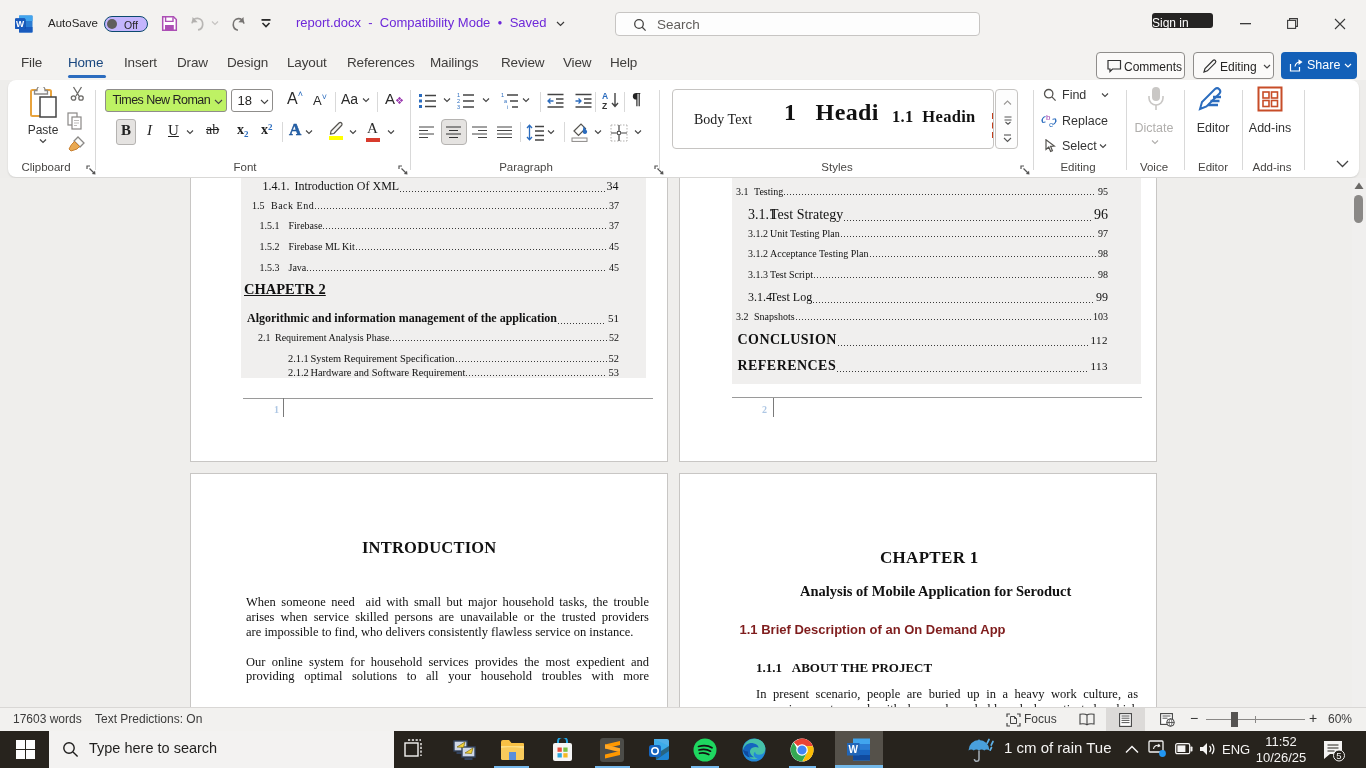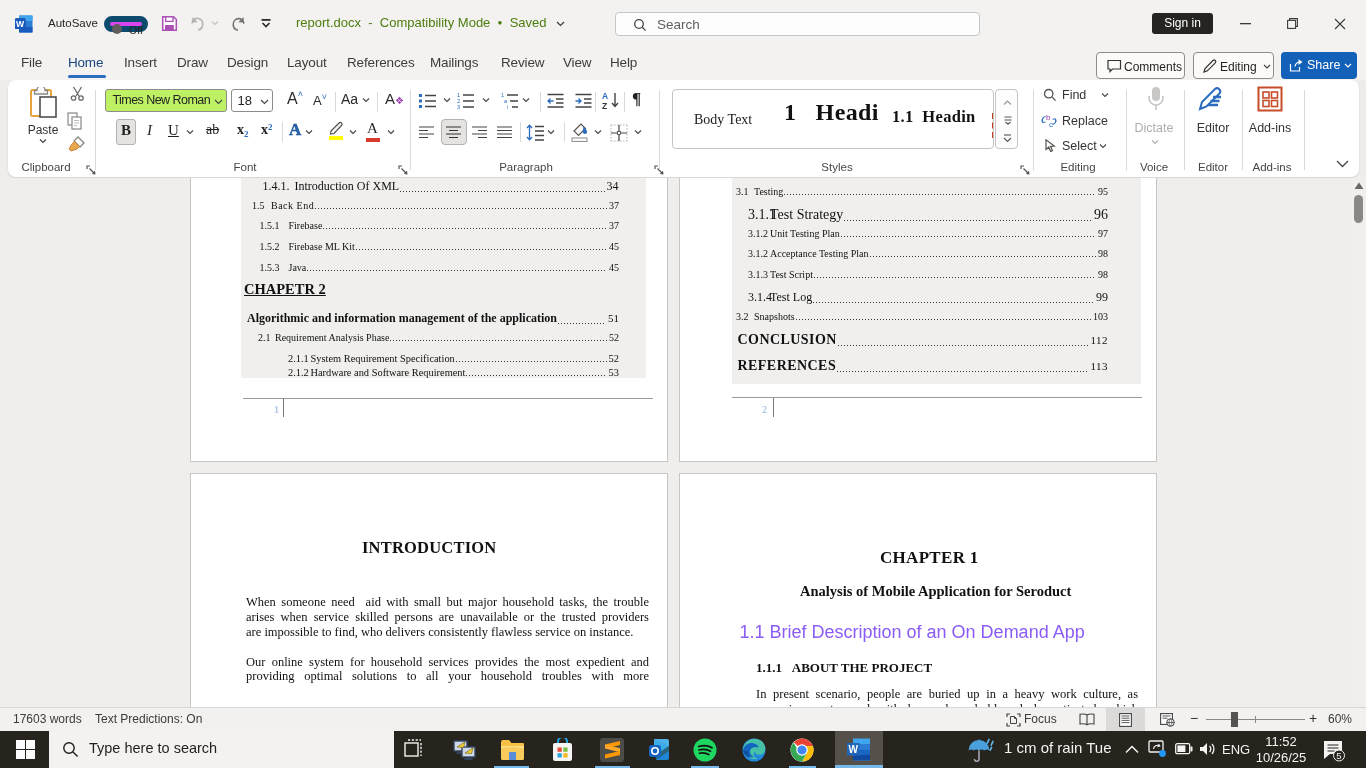--- a/index.html
+++ b/index.html
@@ -33,21 +33,21 @@
   <svg class="abs" style="left:15px;top:15px" width="18" height="18" viewBox="0 0 18 18">
     <rect x="4" y="0.5" width="13.5" height="17" rx="1" fill="#2b7cd3"></rect>
     <rect x="4" y="0.5" width="13.5" height="5.5" fill="#41a5ee"></rect>
     <rect x="4" y="12" width="13.5" height="5.5" fill="#185abd"></rect>
     <rect x="0" y="3.5" width="10.5" height="10.5" rx="1.2" fill="#103f91"></rect>
     <rect x="0" y="3.2" width="10.2" height="10.8" rx="1.2" fill="#185abd"></rect>
     <text x="5.1" y="11.6" font-size="8.6" font-weight="bold" fill="#fff" text-anchor="middle" font-family="Liberation Sans">W</text>
   </svg>
   <div class="abs" style="left:48px;top:17px;font-size:11.5px;color:#252423">AutoSave</div>
 
-  <div class="abs" style="left:104px;top:16px;width:44px;height:16px;border:6px solid #0c4a6e;border-radius:8px;background:#d946ef">
+  <div class="abs" style="left:104px;top:16px;width:44px;height:16px;border:1px solid #0c4a6e;border-radius:8px;background:#c4b5fd">
     <div class="abs" style="left:2px;top:2px;width:10px;height:10px;border-radius:50%;background:#605e5c"></div>
     <div class="abs" style="left:19px;top:1.5px;font-size:10.5px;color:#252423">Off</div>
   </div>
 
   <svg class="abs" style="left:161px;top:15px" width="17" height="17" viewBox="0 0 17 17">
     <path d="M1.7 1.7 h10.8 l2.8 2.8 v10.8 h-13.6 z" fill="#fff" stroke="#ac4fb5" stroke-width="1.5"></path>
     <path d="M4.6 2 v4.4 h7.4 v-4.2" fill="none" stroke="#ac4fb5" stroke-width="1.4"></path>
     <rect x="4" y="10" width="8.8" height="5.6" fill="#ac4fb5"></rect>
   </svg>
 
@@ -62,35 +62,35 @@
   <svg class="abs" style="left:227px;top:15px" width="20" height="18" viewBox="0 0 20 18">
     <path d="M16.5 6.5 C15 3.5 12 2.5 9.5 3.5 C6.5 4.7 5.5 8 6.7 11 C7.7 13.5 10.2 15 12.8 14.6" fill="none" stroke="#767472" stroke-width="1.6" transform="rotate(18 10 9)"></path>
     <path d="M16.5 2 L16.8 7.6 L11.3 7.2 Z" fill="#767472"></path>
   </svg>
 
   <svg class="abs" style="left:260px;top:18px" width="12" height="12" viewBox="0 0 12 12">
     <rect x="1.5" y="1" width="9" height="1.8" fill="#2a2a2a"></rect>
     <path d="M2.5 5 L6 8.5 L9.5 5" fill="none" stroke="#2a2a2a" stroke-width="1.6"></path>
   </svg>
 
-  <div class="abs" style="left:296px;top:15px;font-size:13px;color:#4d7c0f">report.docx&nbsp;&nbsp;-&nbsp;&nbsp;Compatibility Mode&nbsp; <span style="font-size:8px;position:relative;top:-2px">●</span>&nbsp; Saved</div>
+  <div class="abs" style="left:296px;top:15px;font-size:13px;color:#6d28d9">report.docx&nbsp;&nbsp;-&nbsp;&nbsp;Compatibility Mode&nbsp; <span style="font-size:8px;position:relative;top:-2px">●</span>&nbsp; Saved</div>
   <svg class="abs" style="left:556px;top:21px" width="9" height="6" viewBox="0 0 9 6">
       <path d="M1 1 L4.5 4.5 L8 1" fill="none" stroke="#3a3a3a" stroke-width="1.2"></path>
     </svg>
   <div></div>
 
   <div class="abs" style="left:615px;top:12px;width:365px;height:24px;background:#fdfdfd;border:1px solid #c7c5c3;border-radius:4px;">
     <svg class="abs" style="left:17px;top:5px" width="14" height="14" viewBox="0 0 14 14">
         <circle cx="6" cy="6" r="4.3" fill="none" stroke="#454442" stroke-width="1.3"></circle>
         <path d="M9.3 9.3 L12.6 12.6" stroke="#454442" stroke-width="1.3"></path>
       </svg>
     <div class="abs" style="left:41px;top:4px;font-size:13.5px;color:#605d5a">Search</div>
   </div>
 
-  <div class="abs" style="left:1152px;top:13px;width:61px;height:21px;background:#252423;border-radius:3px;color:#fff;font-size:12px;text-align:center;line-height:21px">Sign in</div>
+  <div class="abs" style="left:1152px;top:13px;width:61px;height:15px;background:#252423;border-radius:3px;color:#fff;font-size:12px;text-align:left;line-height:21px">Sign in</div>
 
   <svg class="abs" style="left:1240px;top:23px" width="12" height="2" viewBox="0 0 12 2">
       <rect width="11" height="1.3" fill="#3a3a3a"></rect>
     </svg>
   <svg class="abs" style="left:1287px;top:18px" width="11" height="11" viewBox="0 0 11 11">
       <rect x="0.6" y="2.4" width="8" height="8" fill="none" stroke="#3a3a3a" stroke-width="1.1"></rect>
       <path d="M2.6 2.4 V0.6 H10.4 V8.4 H8.6" fill="none" stroke="#3a3a3a" stroke-width="1.1"></path>
     </svg>
   <svg class="abs" style="left:1334px;top:18px" width="12" height="12" viewBox="0 0 12 12">
       <path d="M1 1 L11 11 M11 1 L1 11" stroke="#3a3a3a" stroke-width="1.1"></path>
@@ -544,21 +544,21 @@
     </div>
     <div class="abs serif" style="left:55px;top:180.7px;width:403px;font-size:12.5px;line-height:14.65px;color:#111">
       <div class="pline">Our online system for household services provides the most expedient and</div>
       <div class="pline">providing optimal solutions to all your household troubles with more</div>
     </div>
   </div>
 
   <div class="page" style="left:679px;top:295px;width:478px;height:240px;border-bottom:none">
     <div class="abs serif" style="left:200px;top:74px;font-size:17px;font-weight:bold;color:#111;letter-spacing:0.3px">CHAPTER 1</div>
     <div class="abs serif" style="left:120px;top:109px;font-size:14.5px;font-weight:bold;color:#111">Analysis of Mobile Application for Seroduct</div>
-    <div class="abs" style="left:59.5px;top:148px;font-size:18px;font-weight:normal;color:#8b5cf6">1.1 Brief Description of an On Demand App</div>
+    <div class="abs" style="left:59.5px;top:148px;font-size:13px;font-weight:bold;color:#7f1d1d">1.1 Brief Description of an On Demand App</div>
     <div class="abs serif" style="left:76px;top:186px;font-size:13px;font-weight:bold;color:#111">1.1.1&nbsp;&nbsp;&nbsp;ABOUT THE PROJECT</div>
     <div class="abs serif" style="left:55px;top:213px;width:403px;font-size:12.5px;line-height:14.65px;color:#111">
       <div class="pline"><span style="display:inline-block;width:21px"></span>In present scenario, people are buried up in a heavy work culture, as</div>
       <div class="pline">many environments need with heavy household and domesticated, which</div>
     </div>
   </div>
 
   <div class="abs" style="left:1352px;top:0px;width:14px;height:529px;background:#f0efee"></div>
   <svg class="abs" style="left:1354px;top:4px" width="10" height="8" viewBox="0 0 10 8">
       <path d="M5 0.5 L9.5 7 H0.5 Z" fill="#6b6967"></path>

